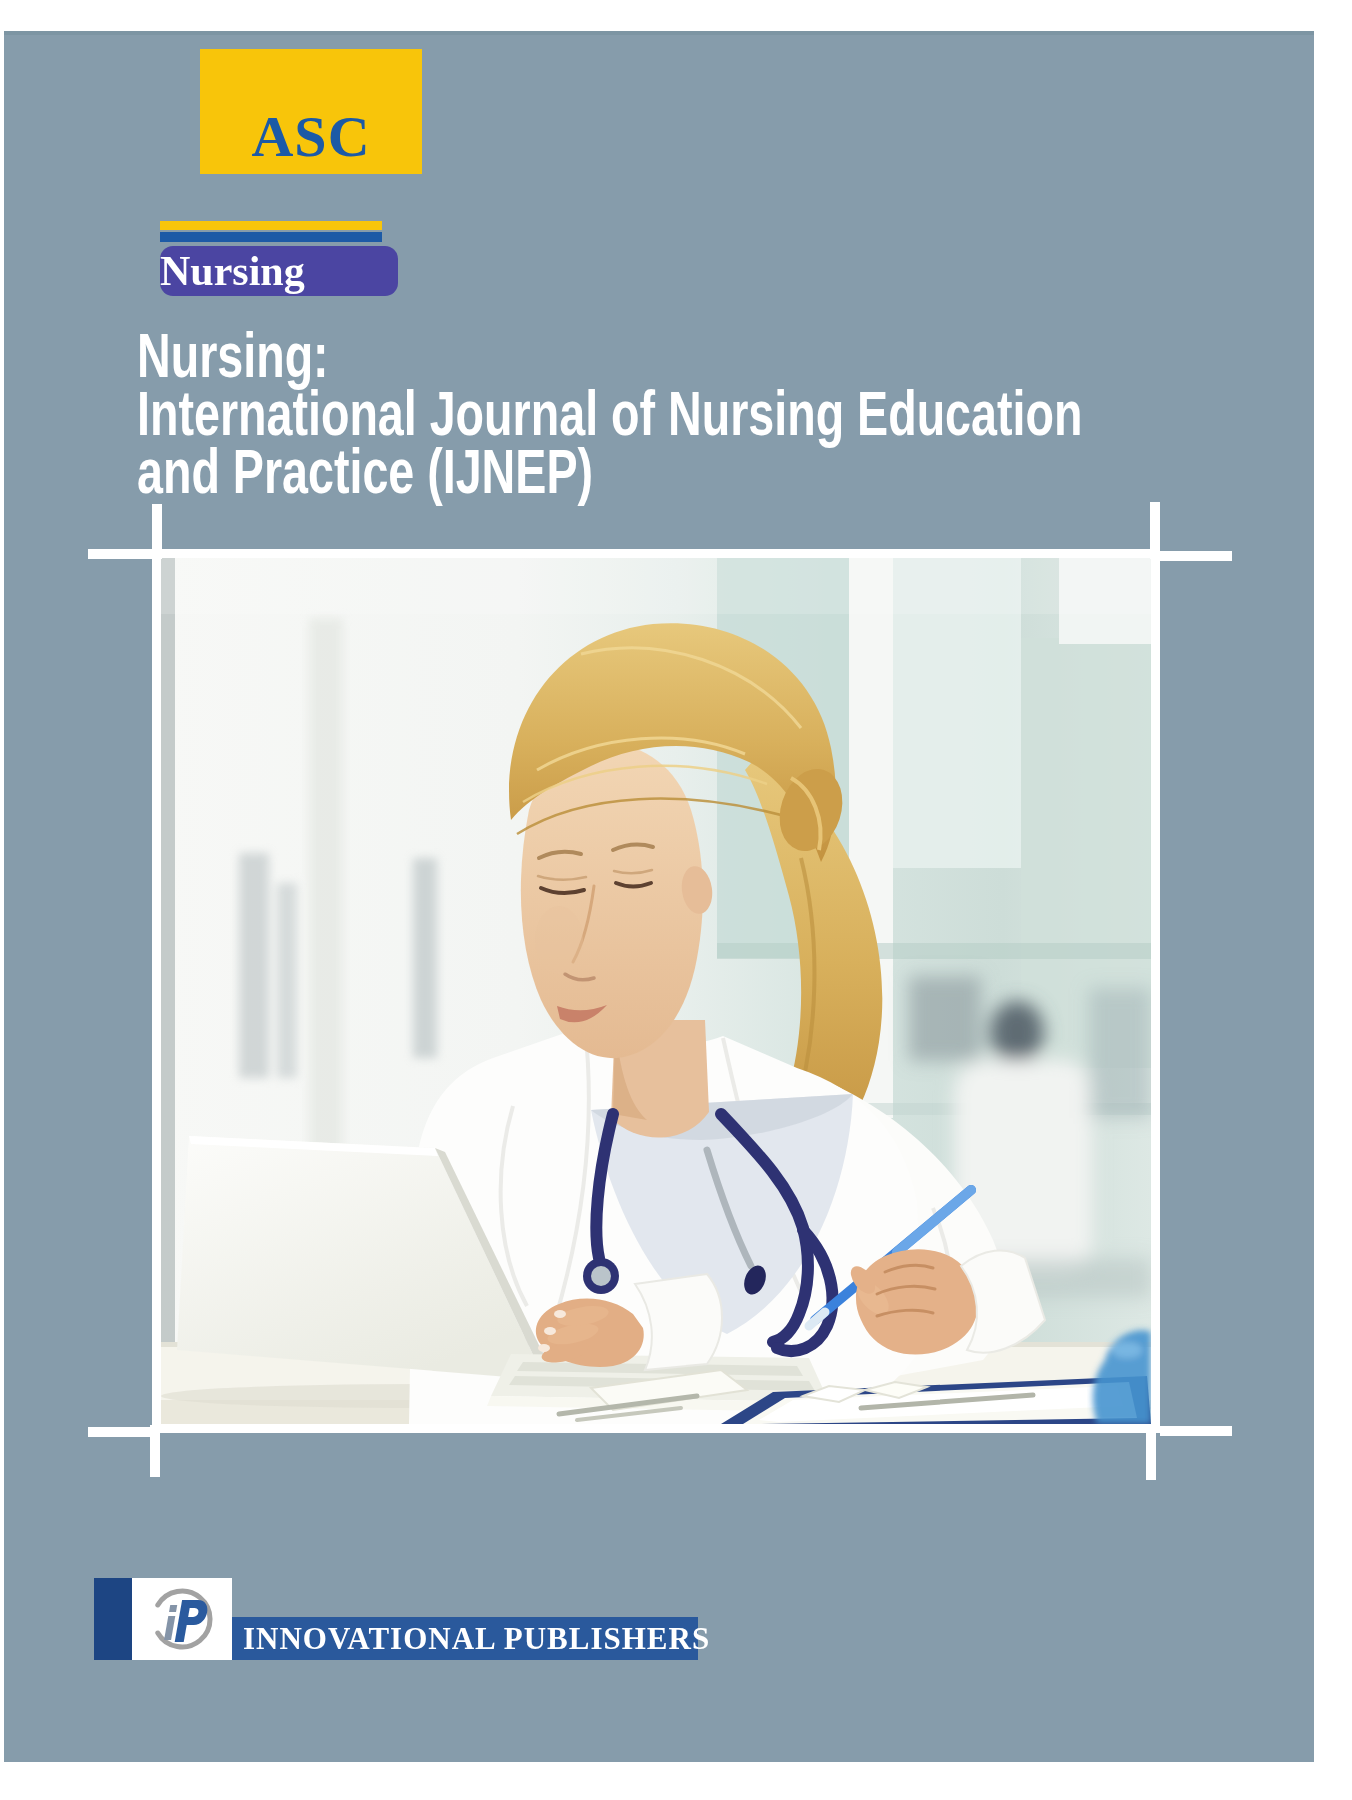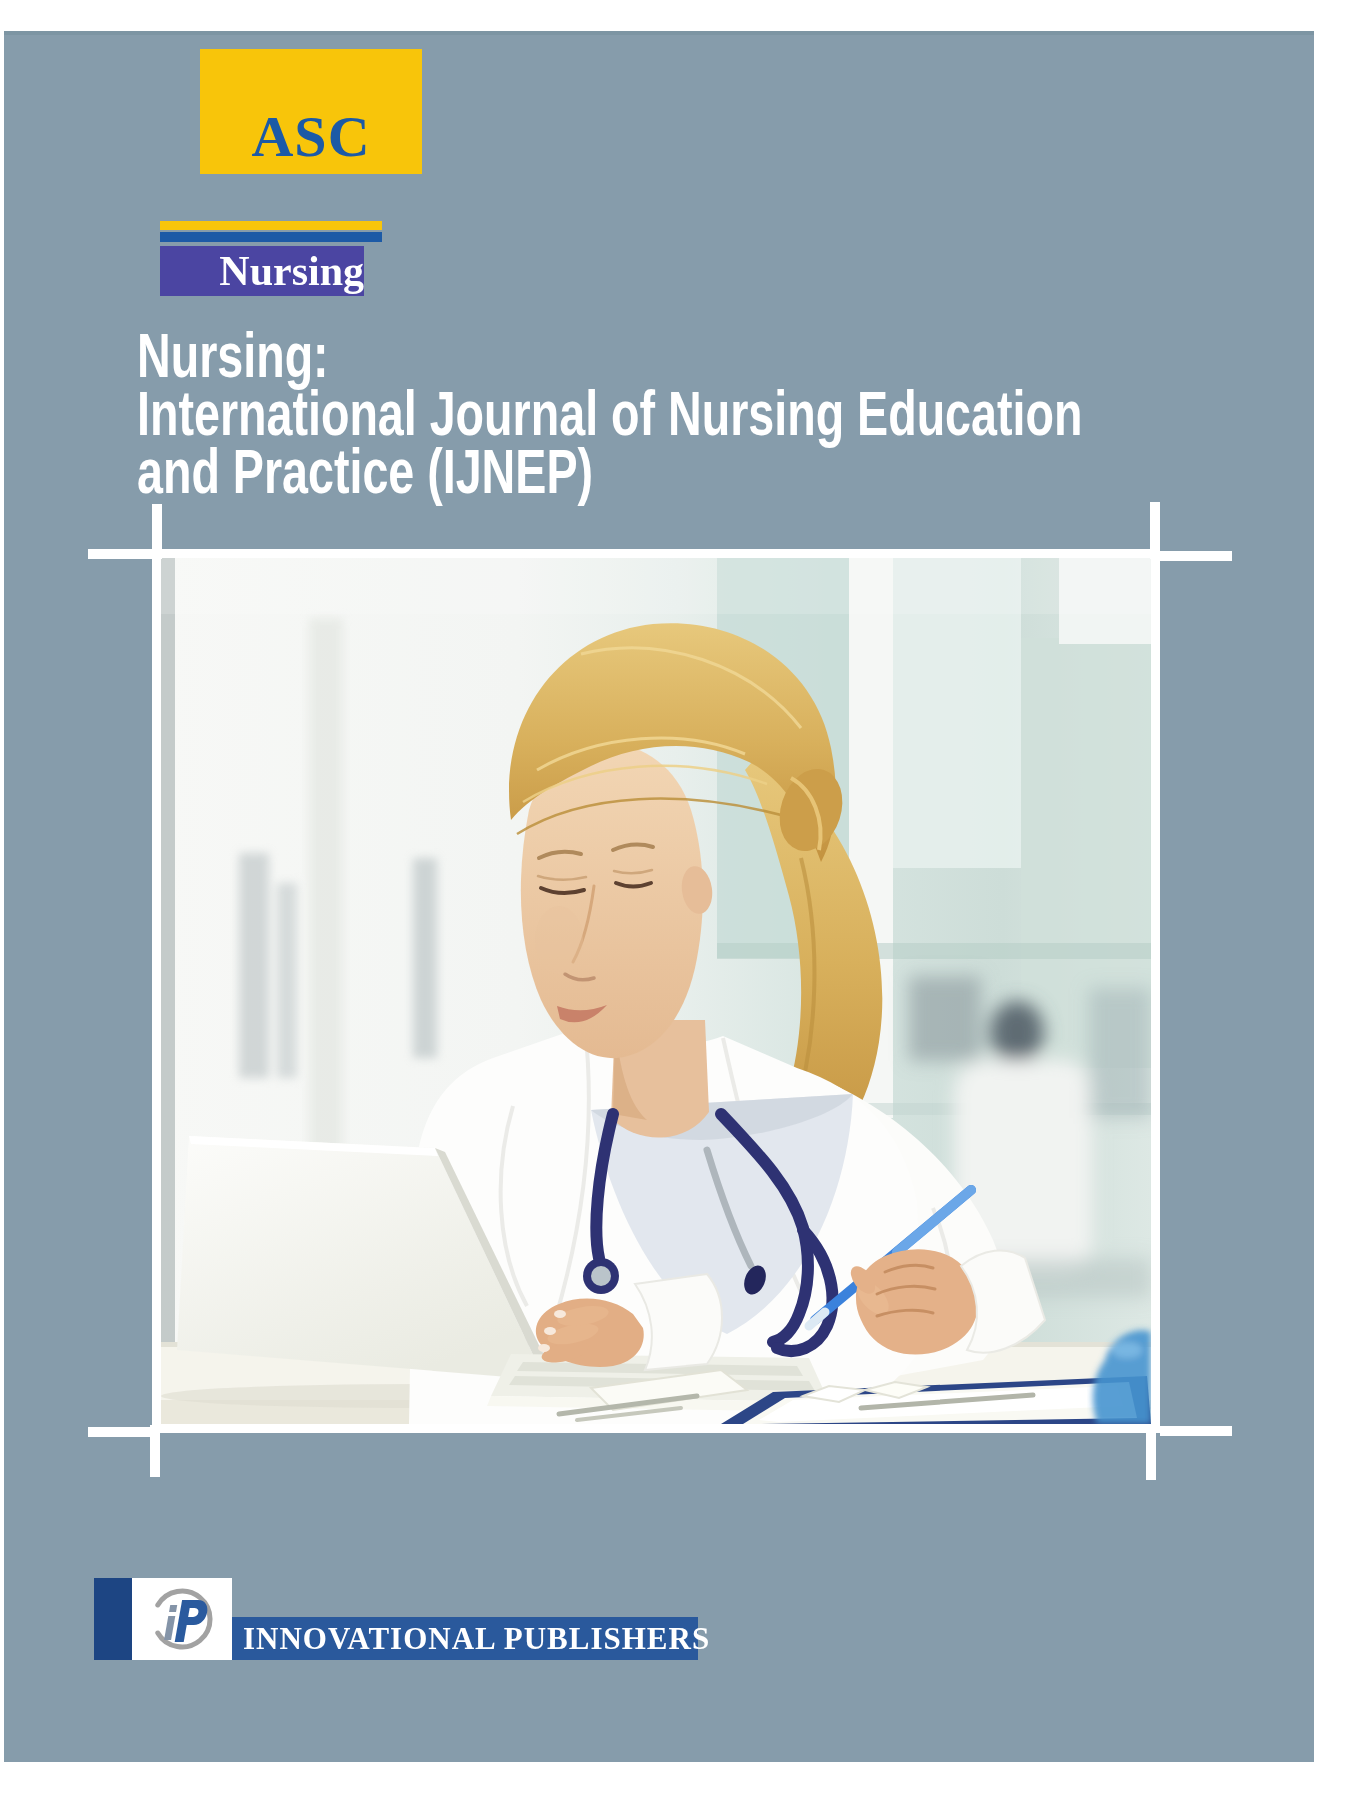--- a/index.html
+++ b/index.html
@@ -32,23 +32,23 @@
     background:var(--logo-blue,#1c5aa6);
     display:flex; align-items:center; justify-content:center;
   }
   .journals-box span {
     font-family:"Liberation Serif", serif; font-weight:bold; font-size:54px;
     color:var(--logo-yellow,#f8c50a); line-height:1; letter-spacing:1px;
   }
   .strip-yellow { left:160px; top:221px; width:222px; height:9px;  background:var(--logo-yellow,#f8c50a); }
   .strip-blue   { left:160px; top:232px; width:222px; height:10px; background:var(--logo-blue,#1c5aa6); }
   .nursing-box {
-    left:160px; top:246px; width:204px; height:50px;
+    left:160px; top:246px; width:238px; height:50px;
     background:var(--logo-purple,#4b45a2);
-    display:flex; align-items:center; justify-content:flex-end;
+    display:flex; align-items:center; justify-content:flex-start;border-radius:13px;
   }
   .nursing-box span {
     font-family:"Liberation Serif", serif; font-weight:bold; font-size:42px;
     color:#ffffff; line-height:1;
   }
 
   
   .journal-title {
     left:137px; top:326px; width:1400px;
     color:var(--title-text,#ffffff); font-weight:bold; font-size:63px; line-height:58px;

